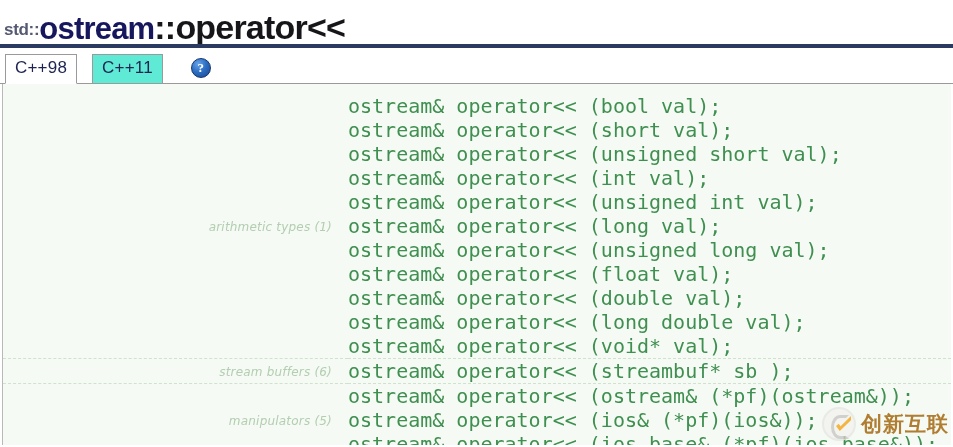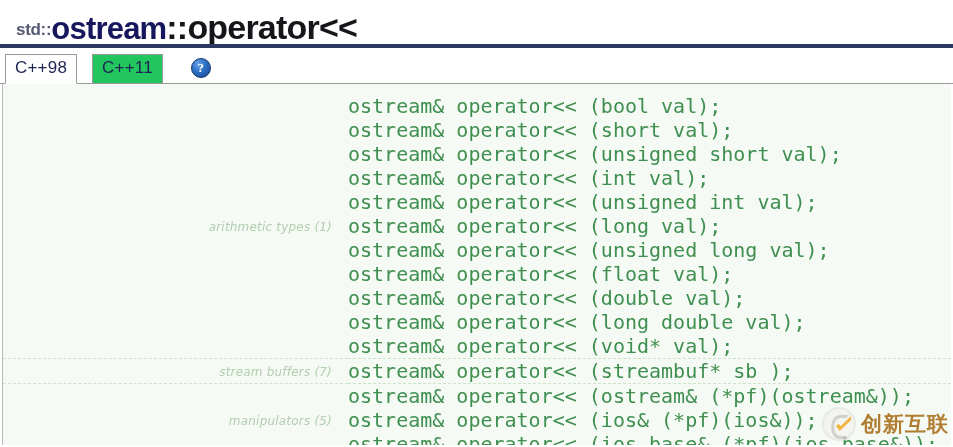--- a/index.html
+++ b/index.html
@@ -11,21 +11,21 @@
     height: 447px;
     background: #ffffff;
     font-family: "Liberation Sans", sans-serif;
     overflow: hidden;
     position: relative;
   }
 
   
   .page-title {
     position: absolute;
-    left: 16px;
+    left: 4px;
     top: 2px;
     height: 42px;
     display: flex;
     align-items: flex-end;
     white-space: nowrap;
   }
   .title-ns {
     font-size: 17px;
     font-weight: bold;
     color: #555a72;
@@ -75,21 +75,21 @@
     padding: 4px 9px 5px 9px;
     margin: 0 12px -1px 5px;
     border: 1px solid #9a9a9a;
     border-bottom: 1px solid #ffffff;
     background: #ffffff;
     line-height: 1.1;
     cursor: pointer;
     letter-spacing: 0.2px;
   }
   .tab.inactive {
-    background: #22c55e;
+    background: #5eead4;
     border-bottom: 1px solid #9a9a9a;
     color: #1d2452;
     margin-left: 3px;
   }
   .help-icon {
     margin-left: 16px;
     margin-bottom: 5px;
     width: 20px;
     height: 20px;
     border-radius: 50%;
@@ -249,21 +249,21 @@
         <tr>
           <td class="sig-cell">ostream&amp; operator&lt;&lt; (double val);</td>
         </tr>
         <tr>
           <td class="sig-cell">ostream&amp; operator&lt;&lt; (long double val);</td>
         </tr>
         <tr>
           <td class="sig-cell">ostream&amp; operator&lt;&lt; (void* val);</td>
         </tr>
         <tr class="group-sep">
-          <td class="grp-label-cell" rowspan="1"><span class="grp-label">stream buffers (7)</span></td>
+          <td class="grp-label-cell" rowspan="1"><span class="grp-label">stream buffers (6)</span></td>
           <td class="sig-cell">ostream&amp; operator&lt;&lt; (streambuf* sb );</td>
         </tr>
         <tr class="group-sep">
           <td class="grp-label-cell" rowspan="3"><span class="grp-label">manipulators (5)</span></td>
           <td class="sig-cell">ostream&amp; operator&lt;&lt; (ostream&amp; (*pf)(ostream&amp;));</td>
         </tr>
         <tr>
           <td class="sig-cell">ostream&amp; operator&lt;&lt; (ios&amp; (*pf)(ios&amp;));</td>
         </tr>
         <tr>

